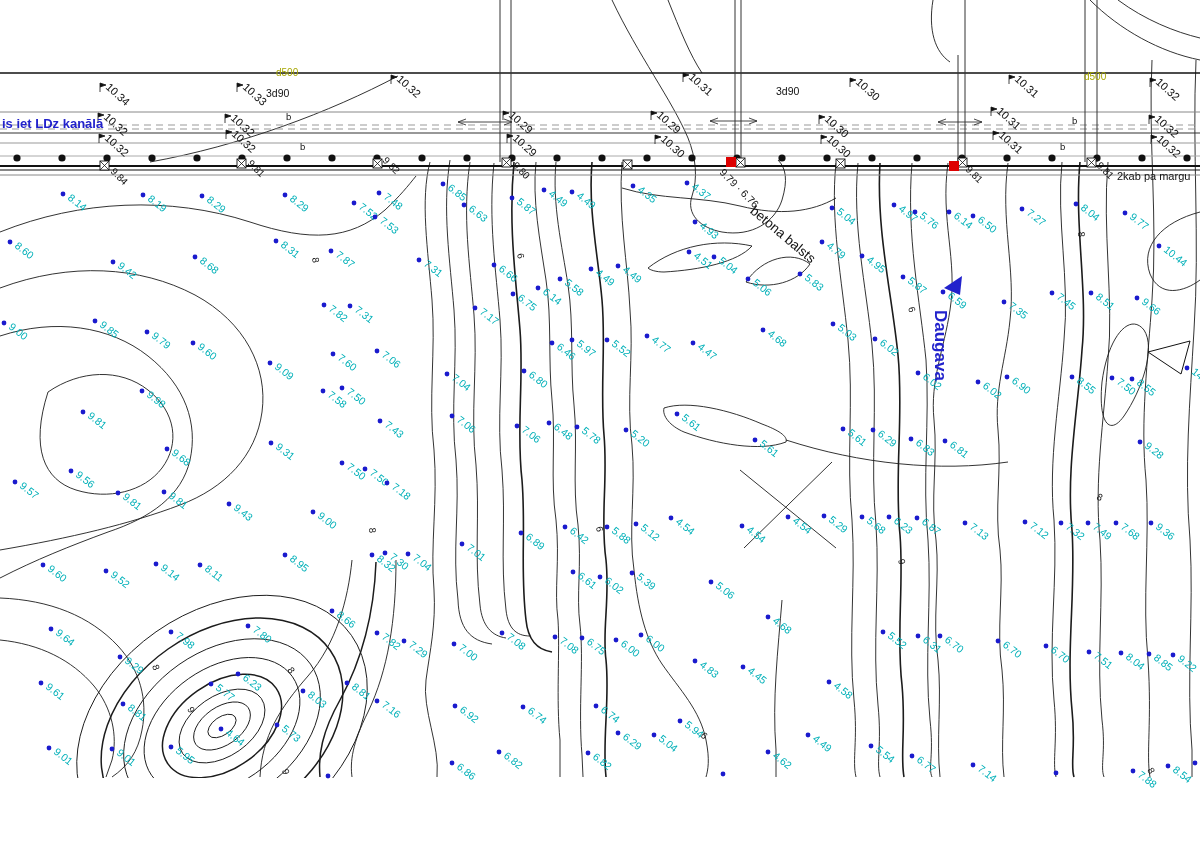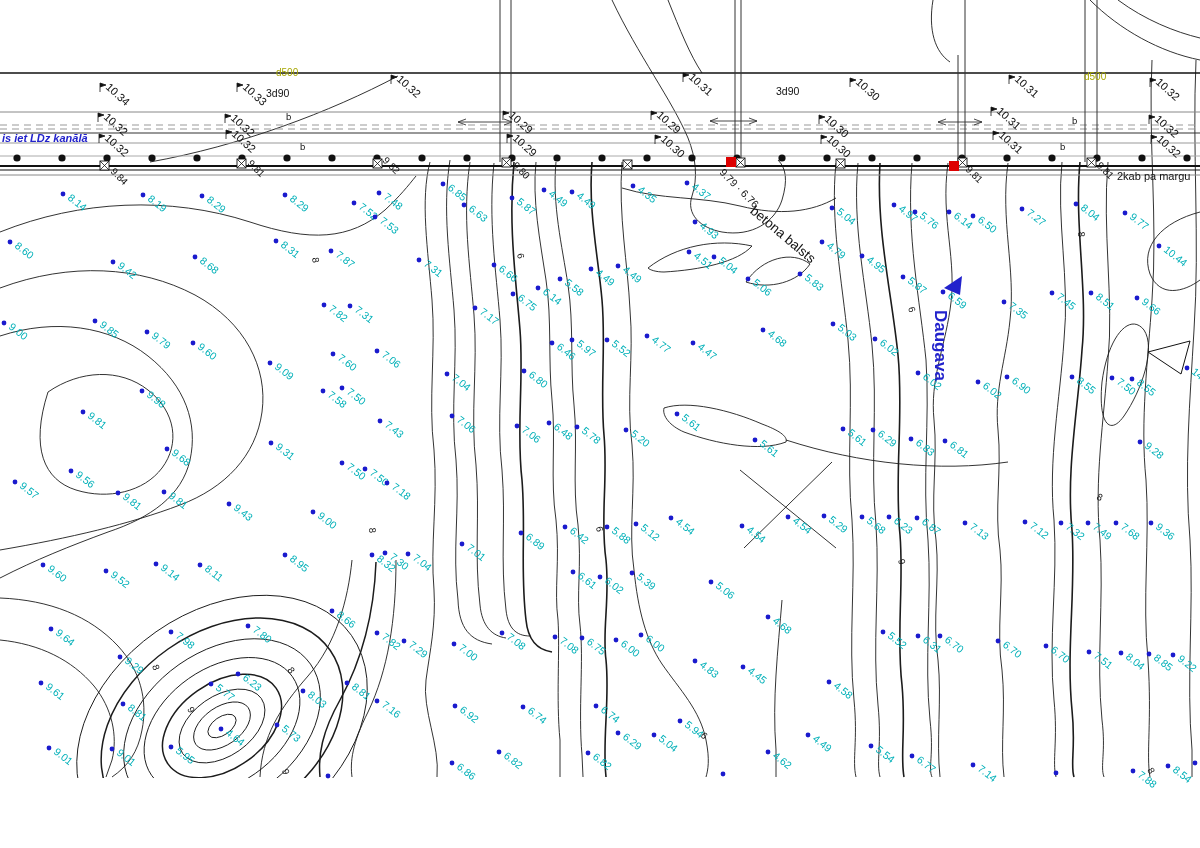--- a/index.html
+++ b/index.html
@@ -3,21 +3,21 @@
 <meta charset="utf-8">
 <style>
   html,body{margin:0;padding:0;background:#ffffff;}
   #stage{position:relative;width:1200px;height:848px;background:#fff;overflow:hidden;
          font-family:"Liberation Sans",sans-serif;}
   #map{position:absolute;left:0;top:0;}
   .note{position:absolute;white-space:nowrap;transform-origin:0 0;}
   .blue{color:#2222cc;}
   .olive{color:#a6a600;}
   .black{color:#111;}
-  .canal{left:2px;top:132px;font-size:11px;font-weight:bold;font-style:italic;}
+  .canal{left:2px;top:116px;font-size:13px;font-weight:bold;}
   .kab{left:1117px;top:170px;font-size:11px;}
   .d500a{left:276px;top:67px;font-size:10px;}
   .d500b{left:1084px;top:71px;font-size:10px;}
   .d90a{left:266px;top:87px;font-size:10.5px;}
   .d90b{left:776px;top:85px;font-size:10.5px;}
   .betona{left:757px;top:203px;font-size:13.5px;transform:rotate(40deg);}
   .daugava{left:950px;top:310px;font-size:17px;font-weight:bold;transform:rotate(90deg);}
   .levels{left:726px;top:166px;font-size:10.5px;transform:rotate(45deg);}
 </style>
 </head>

